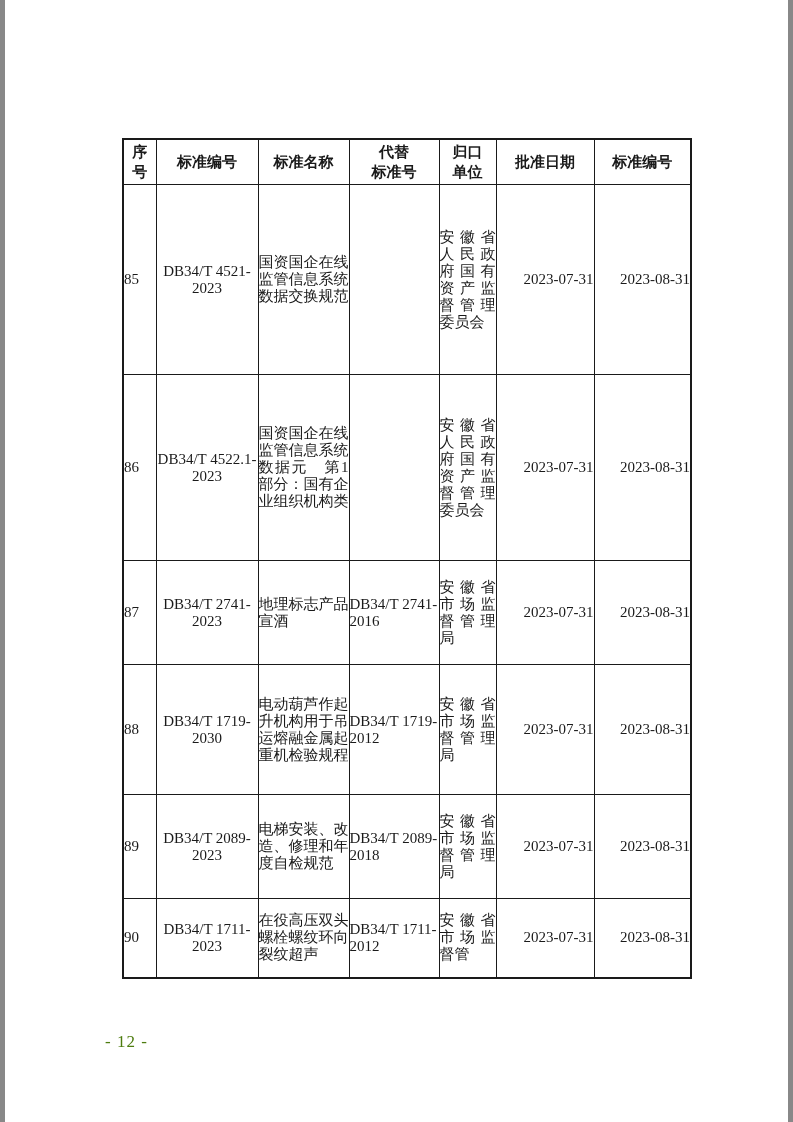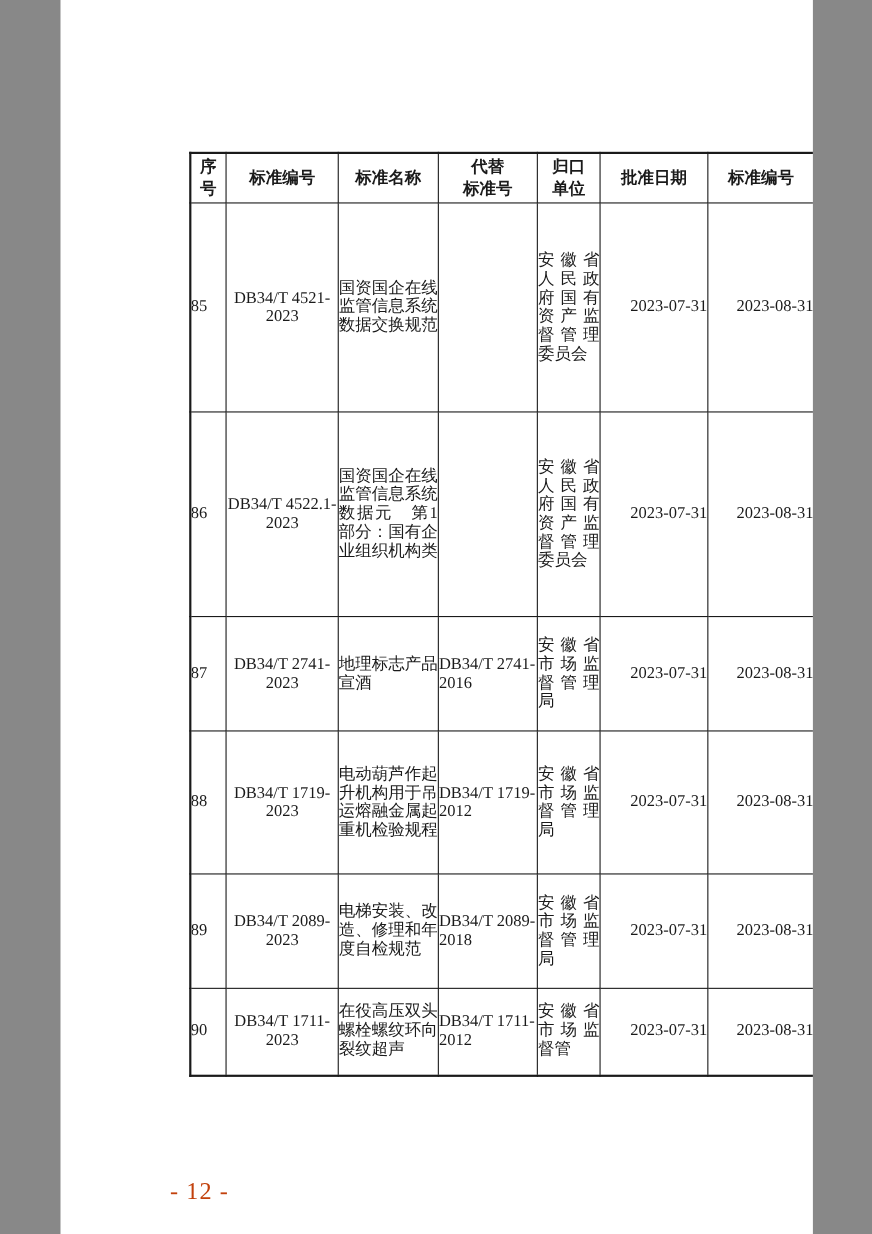--- a/index.html
+++ b/index.html
@@ -1,18 +1,18 @@
 <!DOCTYPE html>
 <html><head>
 <meta charset="utf-8">
 <style>
   html,body{margin:0;padding:0;background:#888;}
   .page{
     position:relative;
-    width:684px;height:1122px;
+    width:783px;height:1122px;
     background:#ffffff;
     margin:0 auto;
     font-family:"Liberation Serif","DejaVu Serif",serif;
     color:#1a1a1a;
     overflow:hidden;
   }
   table.std{
     position:absolute;
     left:117px;top:138px;
     width:568px;
@@ -82,24 +82,24 @@
   .clip{
     height:74px;
     overflow:hidden;
     display:flex;
     flex-direction:column;
     justify-content:center;
   }
   .page-number{
     position:absolute;
     left:100px;
-    top:1070px;
-    font-size:22px;
+    top:1032px;
+    font-size:17px;
     letter-spacing:1px;
-    color:#c2410c;
+    color:#4d7c0f;
   }
 </style>
 </head>
 <body>
 
 <div class="page">
 
   <table class="std">
     <colgroup>
       <col class="c-num">
@@ -149,21 +149,21 @@
       <td class="code">DB34/T 2741-2023</td>
       <td class="name">地理标志产品　宣酒</td>
       <td class="repl">DB34/T 2741-2016</td>
       <td class="unit">安徽省市场监督管理局</td>
       <td class="appr">2023-07-31</td>
       <td class="impl">2023-08-31</td>
     </tr>
 
     <tr class="r3">
       <td class="num">88</td>
-      <td class="code">DB34/T 1719-2023</td>
+      <td class="code">DB34/T 1719-2030</td>
       <td class="name">电动葫芦作起升机构用于吊运熔融金属起重机检验规程</td>
       <td class="repl">DB34/T 1719-2012</td>
       <td class="unit">安徽省市场监督管理局</td>
       <td class="appr">2023-07-31</td>
       <td class="impl">2023-08-31</td>
     </tr>
 
     <tr class="r4">
       <td class="num">89</td>
       <td class="code">DB34/T 2089-2023</td>

